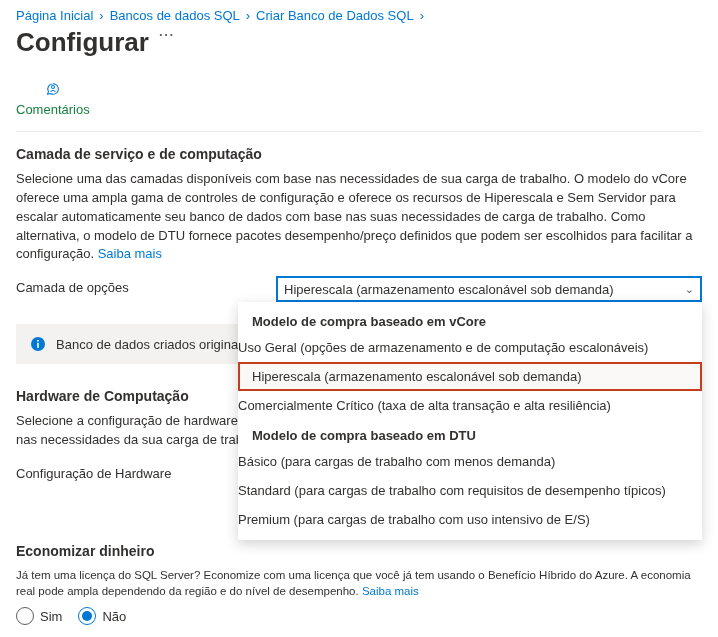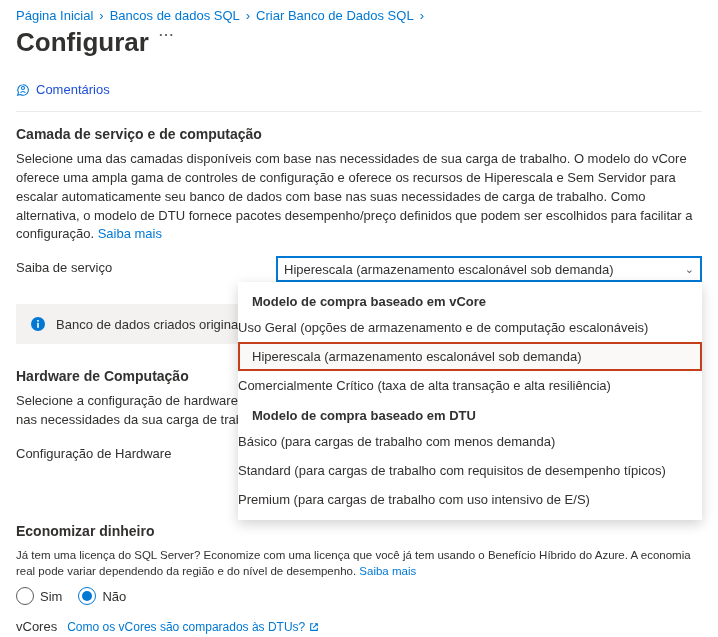--- a/index.html
+++ b/index.html
@@ -20,21 +20,21 @@
       font-size: 13px;
       margin-bottom: 4px;
     }
     .breadcrumb .chev { color: #0078d4; }
 
     .page-title-row { display: flex; align-items: flex-start; gap: 10px; margin-bottom: 18px; }
     .page-title { font-size: 26px; font-weight: 600; color: #323130; }
     .title-dots { color: #605e5c; font-weight: bold; letter-spacing: 1px; cursor: pointer; }
 
     .toolbar { display: flex; align-items: center; gap: 6px; padding: 6px 0 14px 0; border-bottom: 1px solid #edebe9; margin-bottom: 14px; }
-    .toolbar-btn { display: flex; align-items: center; gap: 6px; color: #1d4ed8; cursor: pointer; font-size: 13px; }
+    .toolbar-btn { display: flex; align-items: center; gap: 6px; color: #15803d; cursor: pointer; font-size: 13px; flex-direction: column; }
     .toolbar-btn svg { width: 14px; height: 14px; }
 
     .section-title { font-weight: 600; font-size: 14px; margin-bottom: 8px; }
     .section-desc { font-size: 13px; line-height: 1.45; margin-bottom: 12px; }
 
     .form-row { display: flex; align-items: flex-start; margin-bottom: 6px; position: relative; }
     .form-label { width: 260px; flex-shrink: 0; font-size: 13px; padding-top: 4px; }
     .form-control-wrap { flex: 1; position: relative; }
 
     .select-box {
@@ -138,21 +138,21 @@
   </div>
 </div>
 
 <div class="section-title">Camada de serviço e de computação</div>
 <p class="section-desc">
   <span>Selecione uma das camadas disponíveis com base nas necessidades de sua carga de trabalho. O modelo do vCore oferece uma ampla gama de controles de configuração e oferece os recursos de Hiperescala e Sem Servidor para escalar automaticamente seu banco de dados com base nas suas necessidades de carga de trabalho. Como alternativa, o modelo de DTU fornece pacotes desempenho/preço definidos que podem ser escolhidos para facilitar a configuração. </span>
   <a>Saiba mais</a>
 </p>
 
 <div class="form-row">
-  <div class="form-label">Saiba de serviço</div>
+  <div class="form-label">Camada de opções</div>
   <div class="form-control-wrap">
     <div class="select-box">
       <span>Hiperescala (armazenamento escalonável sob demanda)</span>
       <span class="chev-d">⌄</span>
     </div>
 
     <div class="dropdown-panel">
       <div class="dropdown-header">Modelo de compra baseado em vCore</div>
       <div class="dropdown-item">Uso Geral (opções de armazenamento e de computação escalonáveis)</div>
       <div class="dropdown-item highlighted">Hiperescala (armazenamento escalonável sob demanda)</div>
@@ -183,21 +183,21 @@
 <div class="form-row" style="margin-bottom:24px;">
   <div class="form-label">Configuração de Hardware</div>
   <div class="form-control-wrap">
     <div style="height:42px;"></div>
     <span class="change-config">Alterar configuração</span>
   </div>
 </div>
 
 <div class="subsection-title">Economizar dinheiro</div>
 <p class="small">
-  <span>Já tem uma licença do SQL Server? Economize com uma licença que você já tem usando o Benefício Híbrido do Azure. A economia real pode variar dependendo da região e do nível de desempenho. </span>
+  <span>Já tem uma licença do SQL Server? Economize com uma licença que você já tem usando o Benefício Híbrido do Azure. A economia real pode ampla dependendo da região e do nível de desempenho. </span>
   <a>Saiba mais</a>
 </p>
 <div class="radio-row">
   <div class="radio-opt">
     <span class="r"></span>
     <span>Sim</span>
   </div>
   <div class="radio-opt selected">
     <span class="r"></span>
     <span>Não</span>

